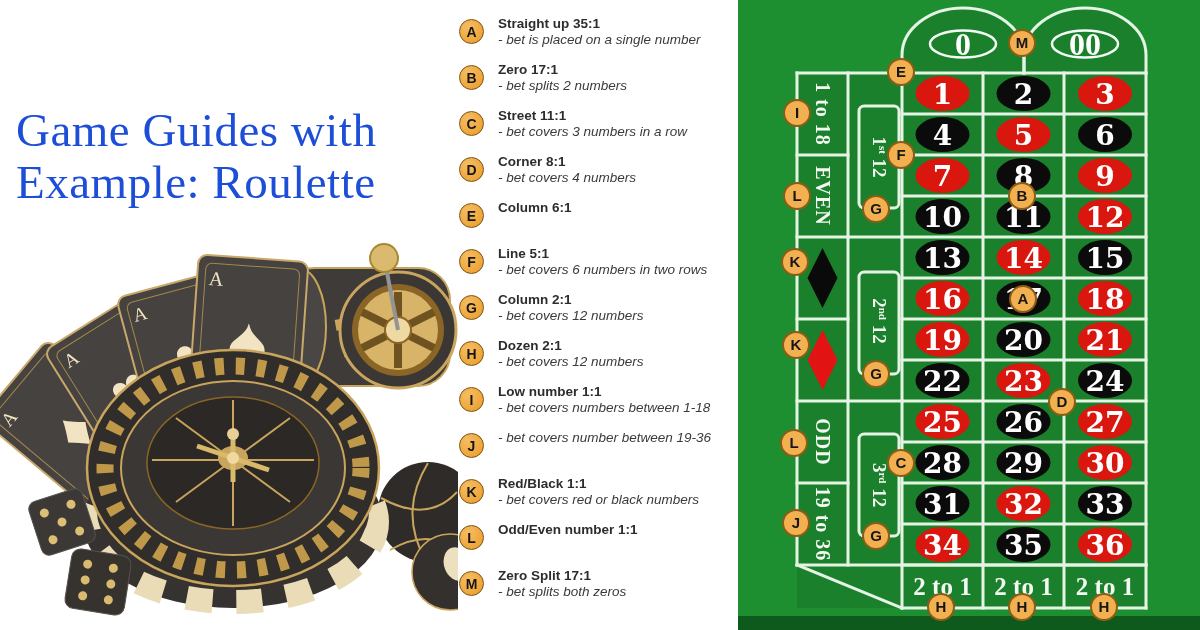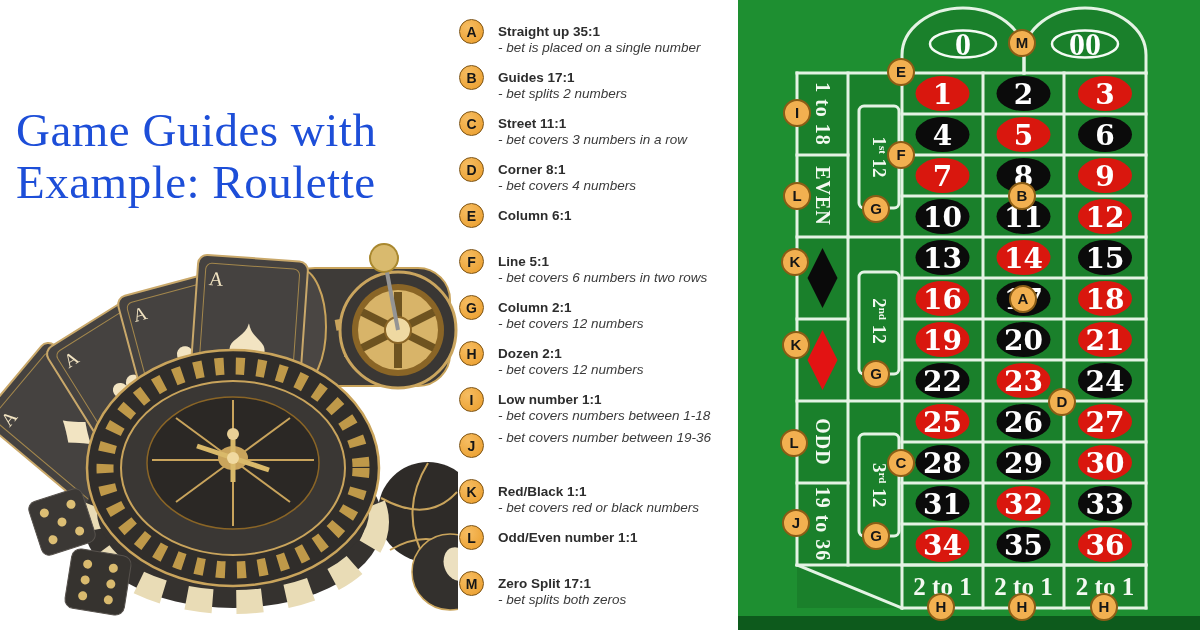--- a/index.html
+++ b/index.html
@@ -10,21 +10,21 @@
          font-family:"Liberation Serif",serif;font-size:47px;line-height:52px;
          color:#1d4ed8;font-weight:400;letter-spacing:0.5px;}
   
   .legend{position:absolute;left:459px;top:16px;width:285px;}
   .legend-item{display:flex;align-items:flex-start;height:46px;}
   .badge{flex:0 0 auto;width:25px;height:25px;border-radius:50%;margin-top:3px;
          background:radial-gradient(circle at 35% 30%,#f6bd62,#eda437 75%);
          border:1.5px solid #7c5212;color:#161616;font-weight:bold;font-size:14px;
          display:flex;align-items:center;justify-content:center;box-sizing:border-box;}
   .legend-text{margin-left:14px;}
-  .legend-name{font-size:13.5px;font-weight:bold;color:#2d2d2d;line-height:16px;margin-top:8px;}
+  .legend-name{font-size:13.5px;font-weight:bold;color:#2d2d2d;line-height:16px;}
   .legend-desc{font-size:13.5px;color:#3a3a3a;line-height:16px;font-style:italic;}
   
   .table-panel{position:absolute;left:738px;top:0;width:462px;height:630px;}
   .illustration{position:absolute;left:0px;top:220px;width:458px;height:410px;}
 </style>
 </head>
 <body>
 
 <div class="canvas">
 
@@ -147,21 +147,21 @@
       <span class="badge">A</span>
       <div class="legend-text">
         <div class="legend-name">Straight up 35:1</div>
         <div class="legend-desc">- bet is placed on a single number</div>
       </div>
     </div>
 
     <div class="legend-item">
       <span class="badge">B</span>
       <div class="legend-text">
-        <div class="legend-name">Guides 17:1</div>
+        <div class="legend-name">Zero 17:1</div>
         <div class="legend-desc">- bet splits 2 numbers</div>
       </div>
     </div>
 
     <div class="legend-item">
       <span class="badge">C</span>
       <div class="legend-text">
         <div class="legend-name">Street 11:1</div>
         <div class="legend-desc">- bet covers 3 numbers in a row</div>
       </div>

